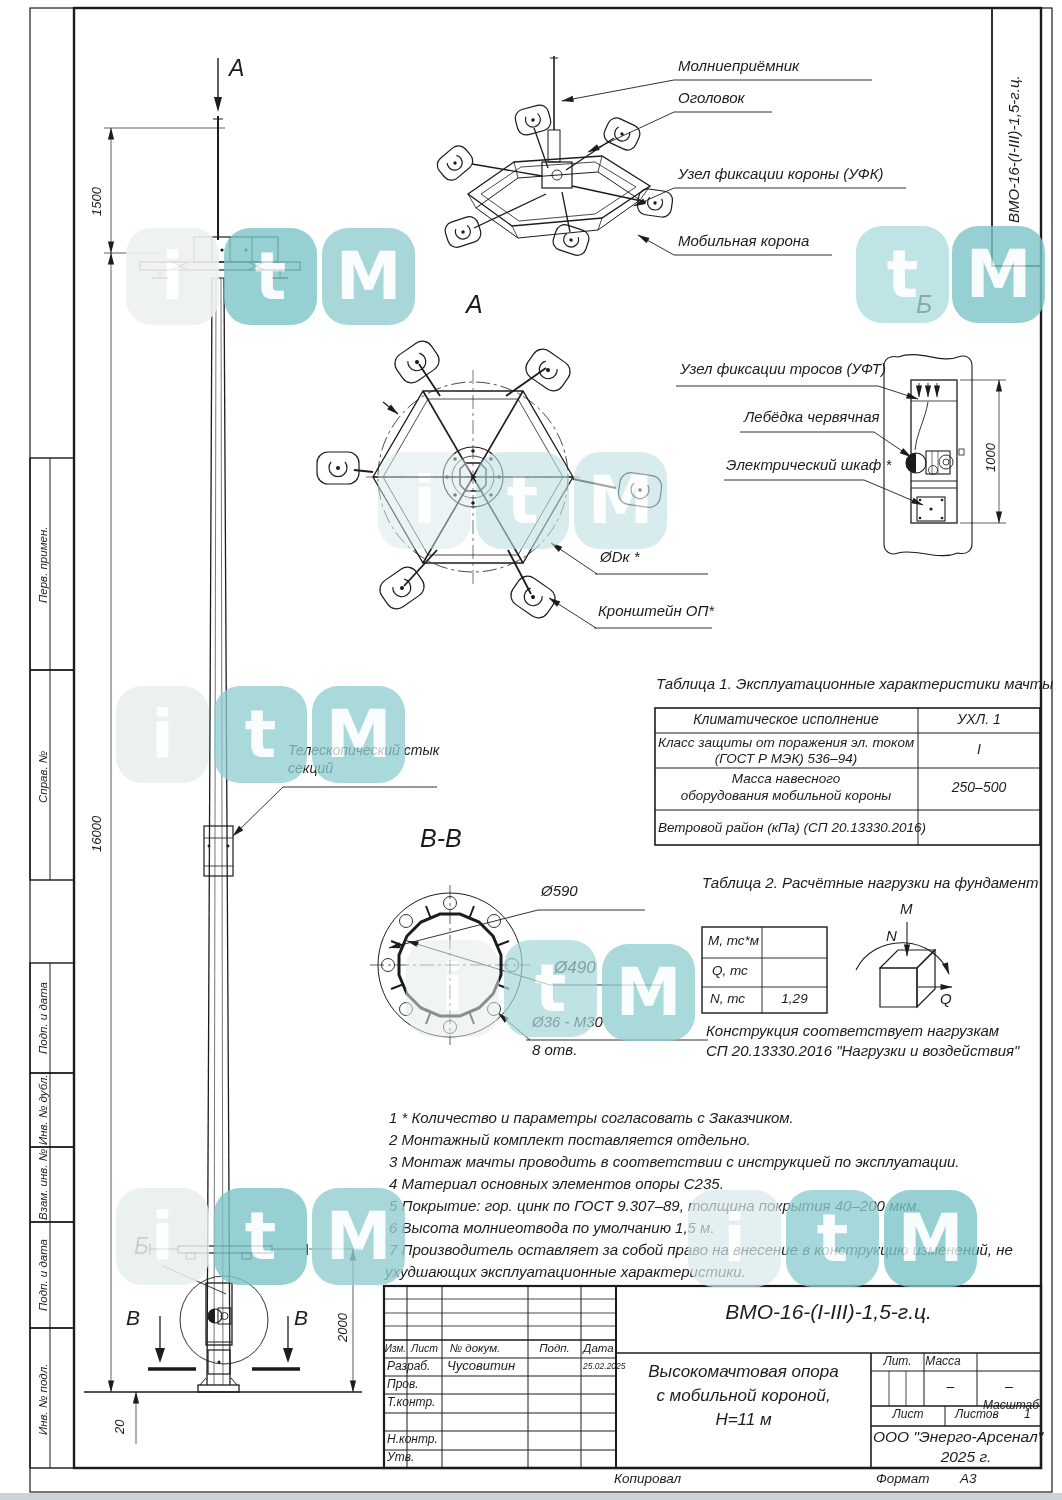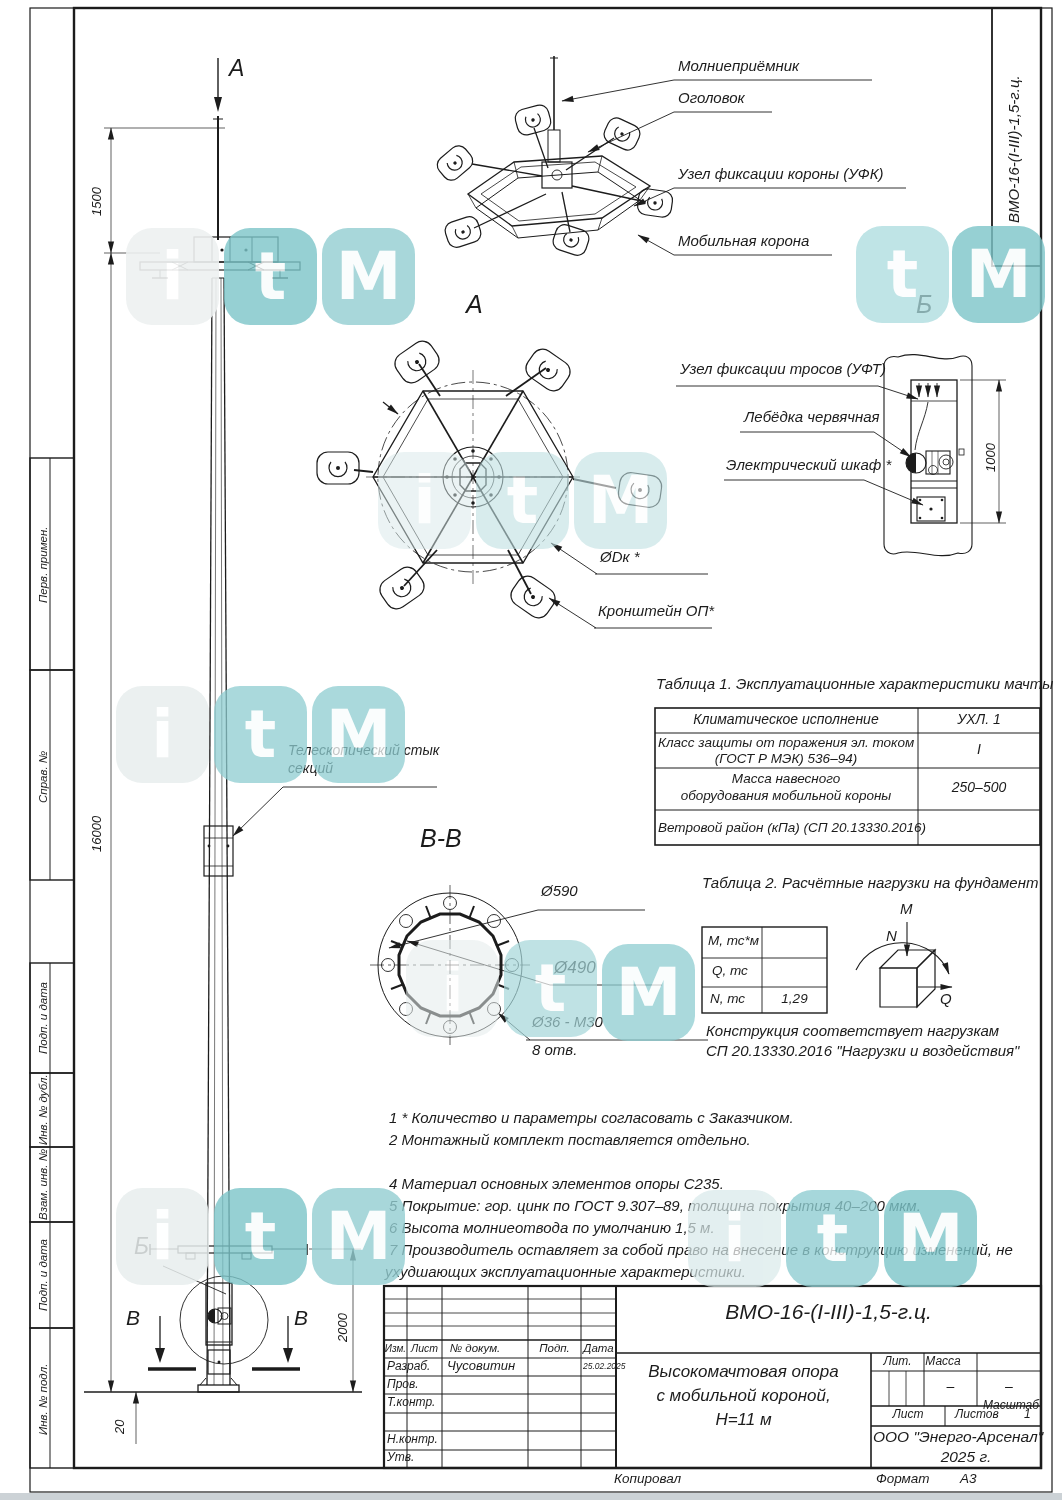--- a/index.html
+++ b/index.html
@@ -386,20 +386,21 @@
 <div class="lb" style="left:710px;top:991px;font-size:13.5px;">N, тс</div>
 <div class="lb ctr" style="left:764px;top:991px;width:61px;font-size:13.5px;">1,29</div>
 <div class="lb" style="left:900px;top:901px;font-size:15px;">М</div>
 <div class="lb" style="left:886px;top:928px;font-size:15px;">N</div>
 <div class="lb" style="left:940px;top:991px;font-size:15px;">Q</div>
 <div class="lb" style="left:706px;top:1023px;font-size:15px;">Конструкция соответствует нагрузкам</div>
 <div class="lb" style="left:706px;top:1043px;font-size:15px;">СП 20.13330.2016 "Нагрузки и воздействия"</div>
 
 <div class="lb" style="left:389px;top:1110px;font-size:15px;">1  * Количество и параметры согласовать с Заказчиком.</div>
 <div class="lb" style="left:389px;top:1132px;font-size:15px;">2  Монтажный комплект поставляется отдельно.</div>
+<div class="lb" style="left:389px;top:1154px;font-size:15px;">3  Монтаж мачты проводить в соответствии с инструкцией по эксплуатации.</div>
 <div class="lb" style="left:389px;top:1176px;font-size:15px;">4  Материал основных элементов опоры С235.</div>
 <div class="lb" style="left:389px;top:1198px;font-size:15px;">5  Покрытие: гор. цинк по ГОСТ 9.307–89, толщина покрытия 40–200 мкм.</div>
 <div class="lb" style="left:389px;top:1220px;font-size:15px;">6  Высота молниеотвода по умолчанию 1,5 м.</div>
 <div class="lb" style="left:389px;top:1242px;font-size:15px;">7  Производитель оставляет за собой право на внесение в конструкцию изменений, не</div>
 <div class="lb" style="left:385px;top:1264px;font-size:15px;">ухудшающих эксплуатационные характеристики.</div>
 
 <div class="lb ctr" style="left:616px;top:1300px;width:425px;font-size:21px;">ВМО-16-(I-III)-1,5-г.ц.</div>
 <div class="lb ctr" style="left:384px;top:1343px;width:23px;font-size:10px;">Изм.</div>
 <div class="lb ctr" style="left:407px;top:1343px;width:35px;font-size:10.5px;">Лист</div>
 <div class="lb ctr" style="left:442px;top:1342px;width:66px;font-size:11.5px;">№ докум.</div>

